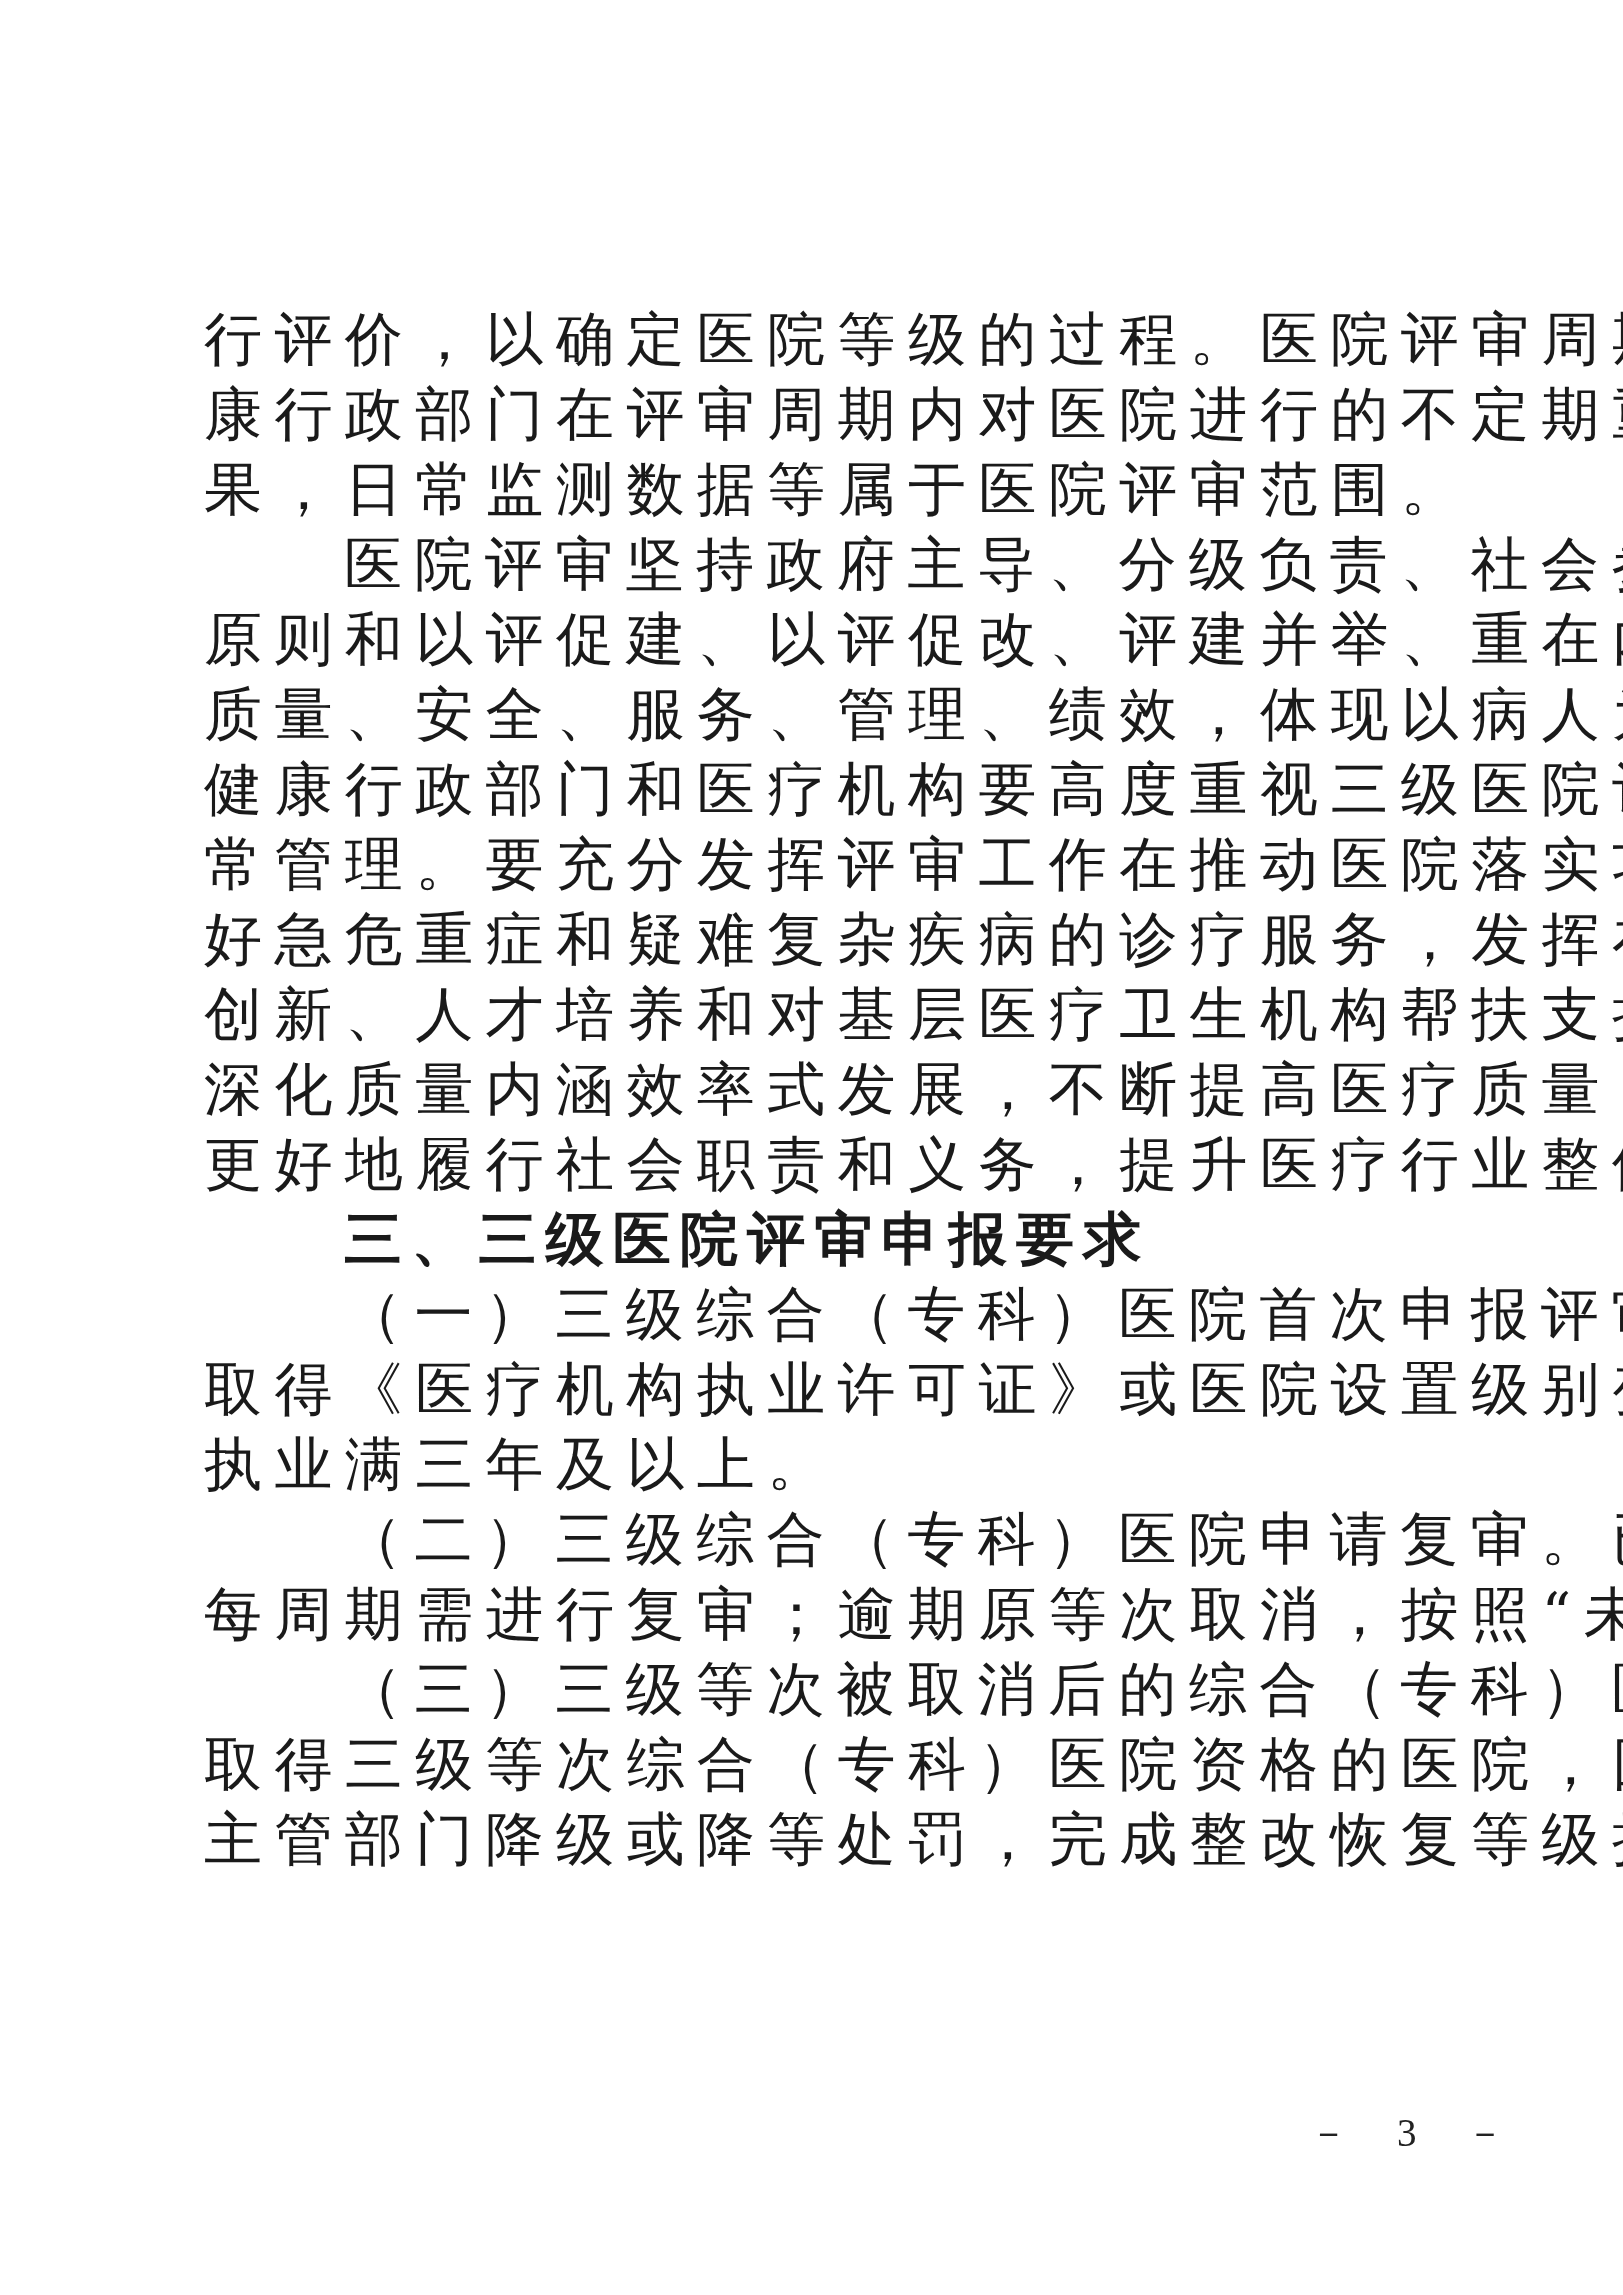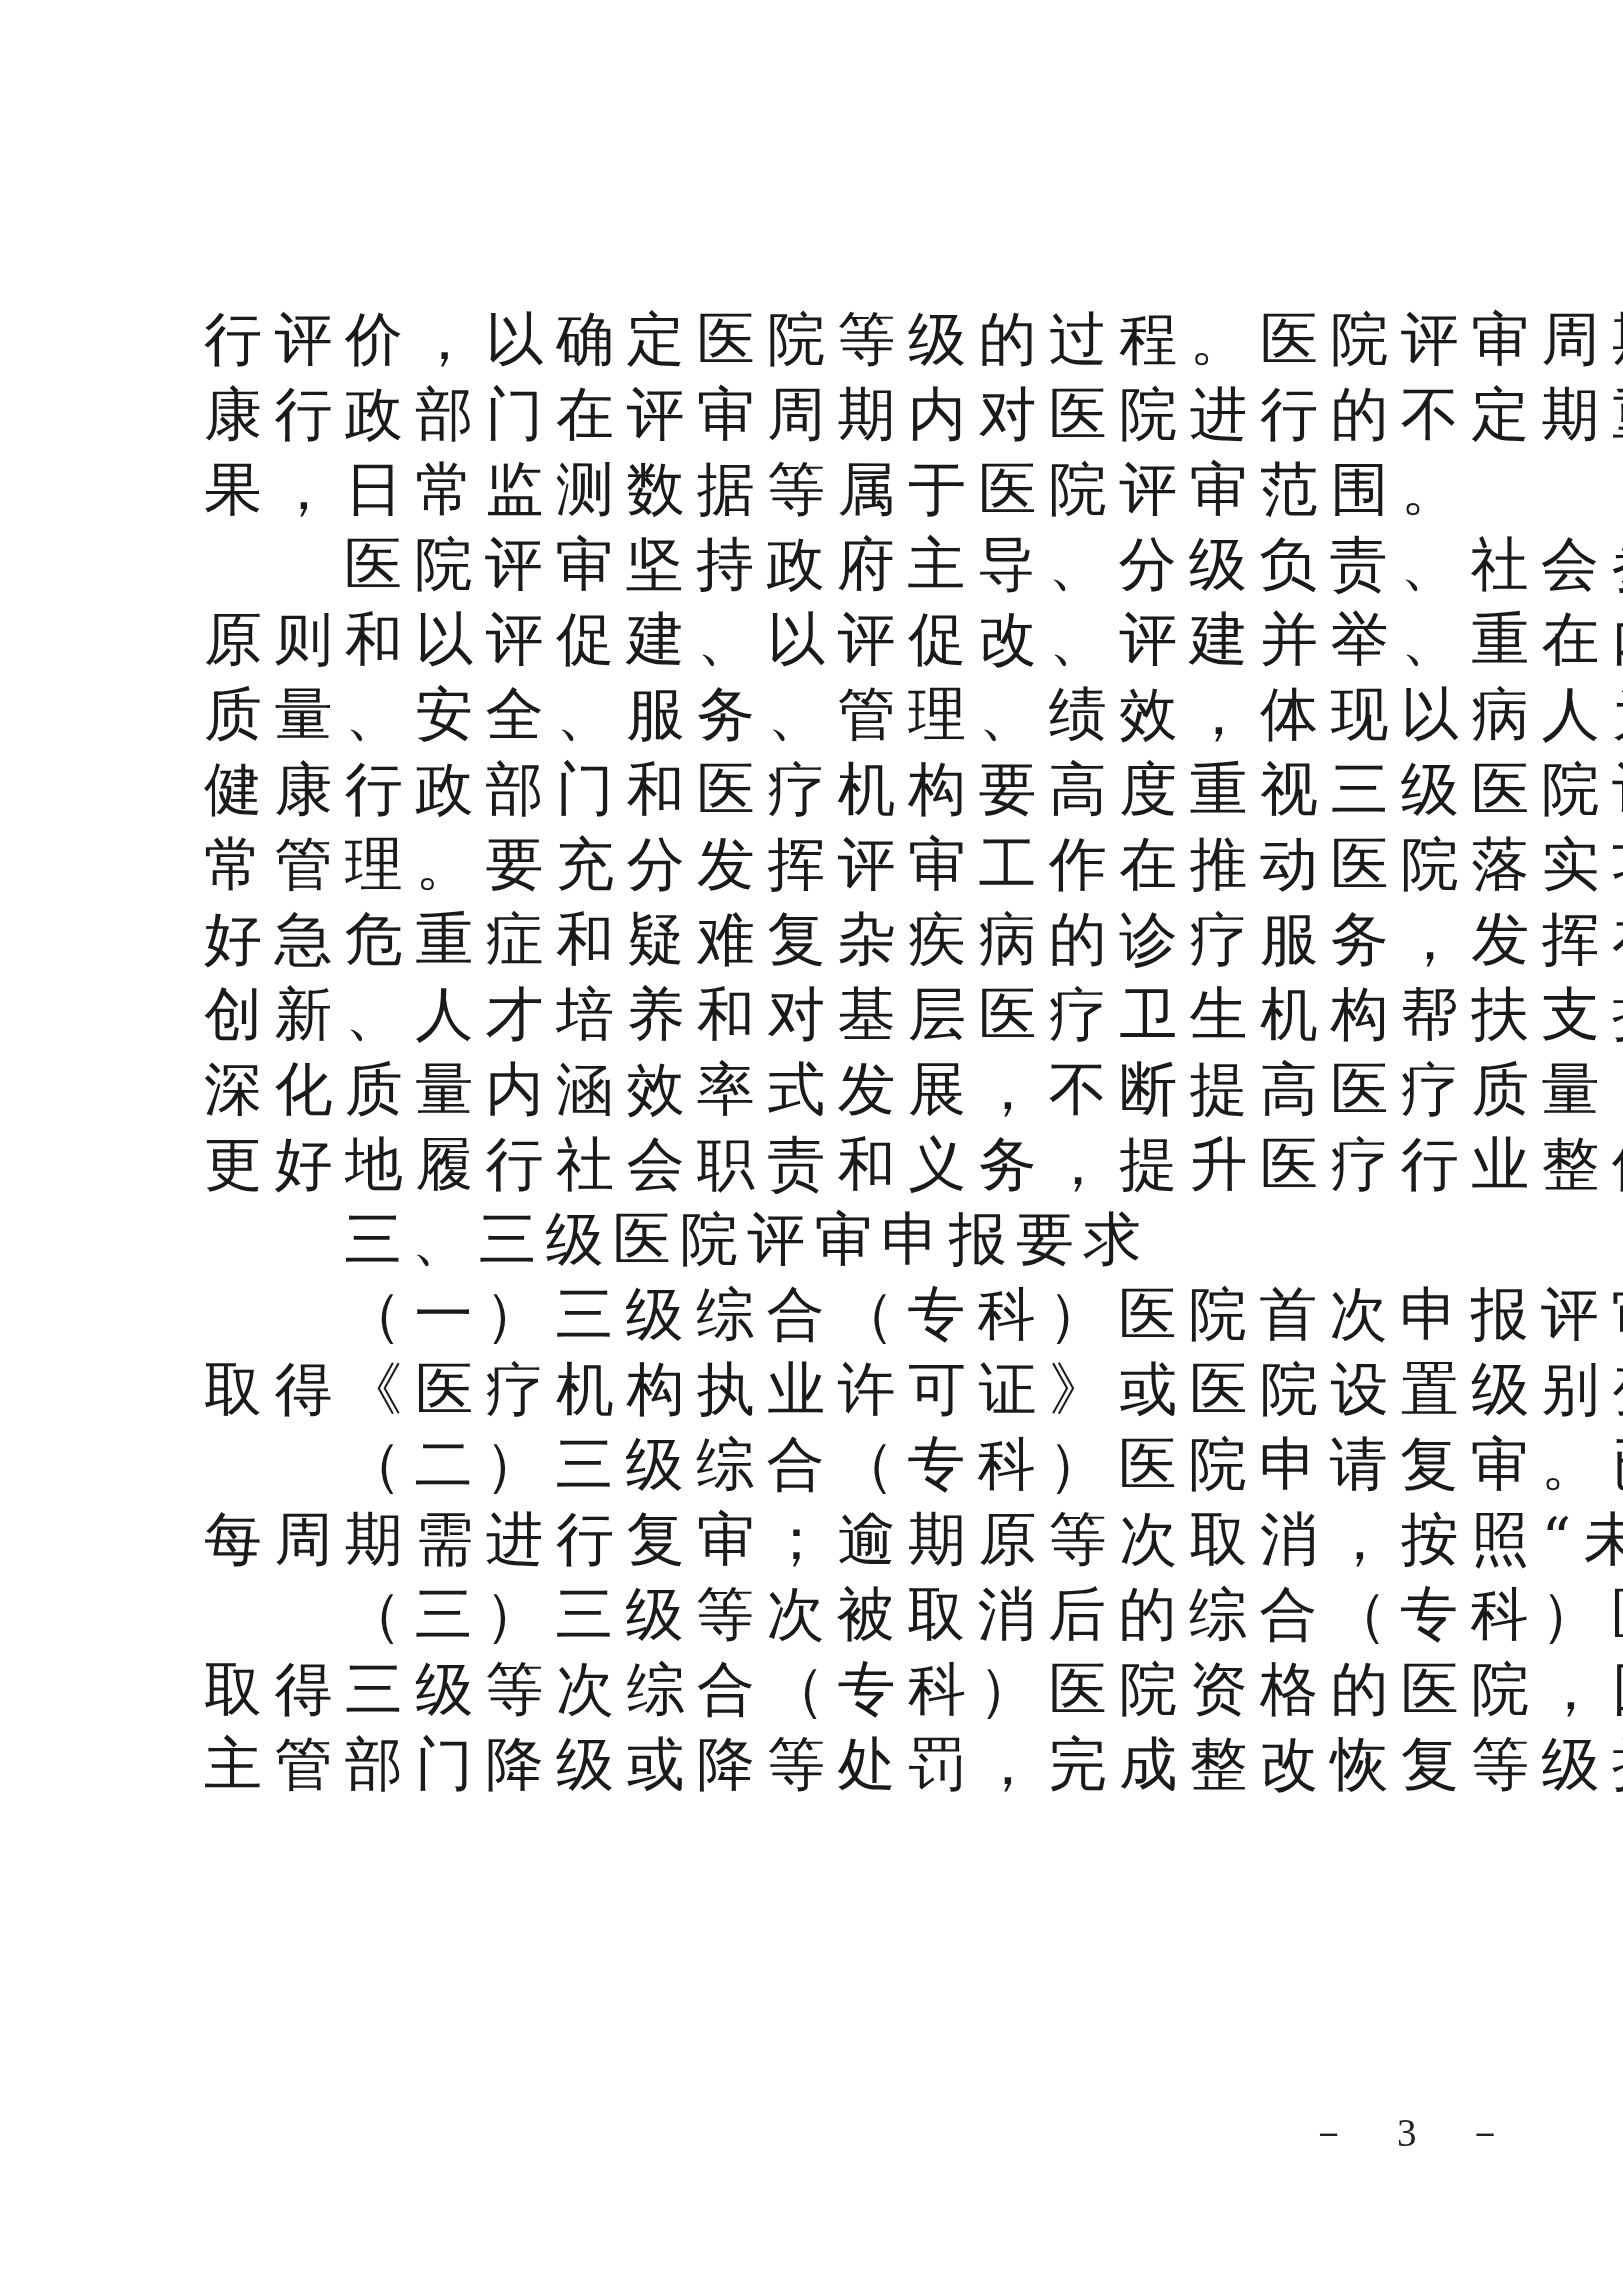--- a/index.html
+++ b/index.html
@@ -12,21 +12,21 @@
     position: absolute; left: 204px; top: 302px; width: 1197px;
   }
   .line {
     height: 75px; line-height: 75px;
     font-size: 58px; white-space: nowrap;
     letter-spacing: 12.4px;
     text-align: justify; text-align-last: justify;
   }
   .line.last { text-align-last: left; }
   .indent { padding-left: 140px; }
-  .heading { font-family: "DejaVu Sans", "Liberation Sans", sans-serif; font-weight: normal; letter-spacing: 9.2px; }
+  .heading { font-family: "DejaVu Sans", "Liberation Sans", sans-serif; font-weight: bold; letter-spacing: 9.2px; }
   .page-number {
     position: absolute; left: 1309px; top: 2106px; font-size: 39px;
     font-family: "Liberation Serif", serif; letter-spacing: 19.6px; color: #222;
   }
 </style>
 </head>
 <body>
 
 <div class="page">
 
@@ -46,20 +46,21 @@
     <div class="line">创新、人才培养和对基层医疗卫生机构帮扶支持等方面的作用，</div>
     <div class="line">深化质量内涵效率式发展，不断提高医疗质量，保证医疗安全，</div>
     <div class="line">更好地履行社会职责和义务，提升医疗行业整体服务水平和服务</div>
   </div>
 
   <div class="line indent last heading">三、三级医院评审申报要求</div>
 
   <div>
     <div class="line indent">（一）三级综合（专科）医院首次申报评审。新建三级医院</div>
     <div class="line">取得《医疗机构执业许可证》或医院设置级别变更为三级后正常</div>
+    <div class="line last">执业满三年及以上。</div>
   </div>
 
   <div>
     <div class="line indent">（二）三级综合（专科）医院申请复审。已通过评审的医院，</div>
     <div class="line last">每周期需进行复审；逾期原等次取消，按照“未定等”管理。</div>
   </div>
 
   <div>
     <div class="line indent">（三）三级等次被取消后的综合（专科）医院重新申评。已</div>
     <div class="line">取得三级等次综合（专科）医院资格的医院，因各种原因被行政</div>

